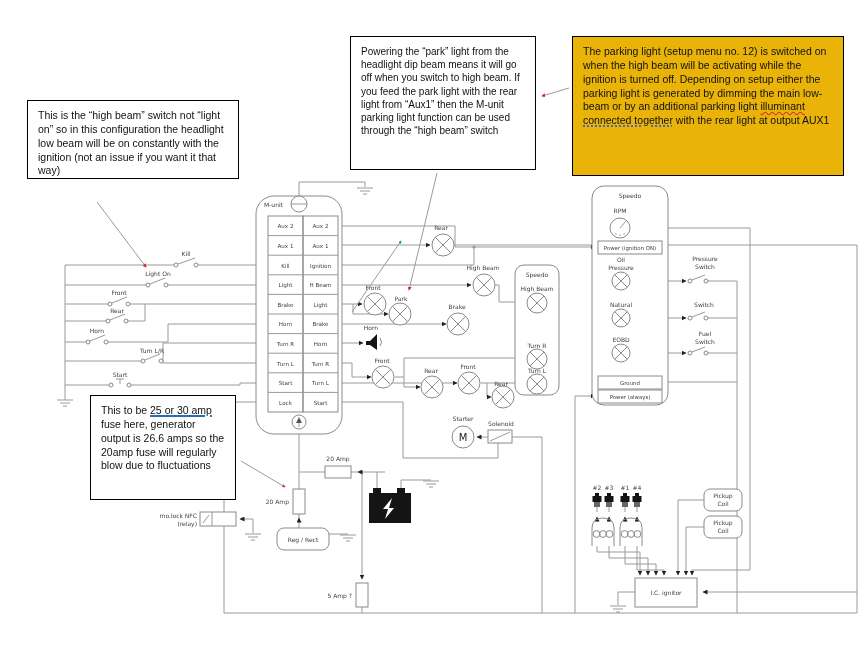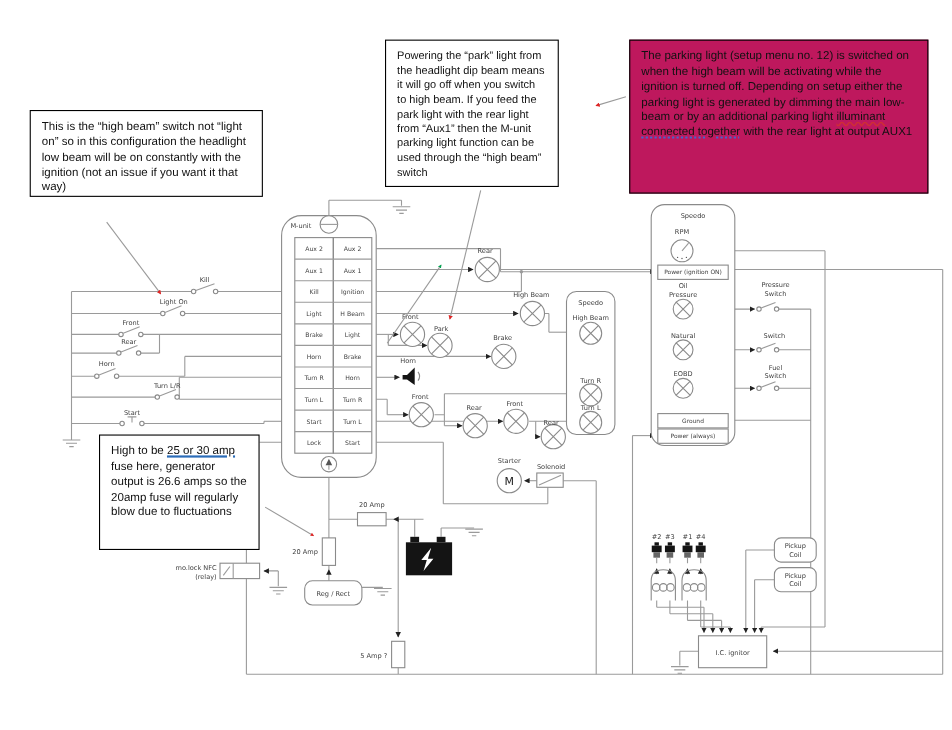--- a/index.html
+++ b/index.html
@@ -8,21 +8,21 @@
   #diagram{position:absolute;left:0;top:0;}
   svg line, svg path.wire{stroke:#9a9a9a;fill:none;stroke-width:1;}
   svg .comp{stroke:#8a8a8a;fill:#fff;}
   svg .nofill{fill:none;stroke:#8a8a8a;}
   svg .blk{fill:#141414;stroke:none;}
   svg text{font-family:"DejaVu Sans",sans-serif;font-size:6px;fill:#3e3e3e;stroke:none;}
   svg text.cell{font-size:5.6px;}
   svg text.boxlab{font-size:5.4px;}
   .note{position:absolute;border:1px solid #000;background:#fff;color:#111;
         font-size:10.5px;line-height:1.32;padding:8px 10px;box-sizing:border-box;}
-  .note-blue{background:#be185d;}
+  .note-blue{background:#eab308;}
   .u-blue{text-decoration:underline;text-decoration-color:#2b6cb8;text-decoration-thickness:1.5px;}
   .u-wavy{text-decoration:underline;text-decoration-style:wavy;text-decoration-color:#d03030;}
   .u-dot{text-decoration:underline;text-decoration-style:dotted;text-decoration-color:#4466cc;text-decoration-thickness:2px;}
 </style>
 </head>
 <body>
 
 <div id="stage">
 
 <svg id="diagram" width="865" height="664" viewBox="0 0 865 664">
@@ -436,25 +436,25 @@
     <line x1="569" y1="88" x2="542" y2="96" stroke="#e02424" stroke-width="2.5" marker-end="url(#am)"></line>
     <line x1="352" y1="312" x2="401" y2="241" stroke="#00a551" stroke-width="4.5" marker-end="url(#ag)"></line>
     <line x1="241" y1="461" x2="285" y2="487" stroke="#e02424" stroke-width="4.5" marker-end="url(#ab)"></line>
   </g>
 </svg>
 
   <div class="note" style="left:27px;top:100px;width:212px;height:79px;">
     <span>This is the “high beam” switch not “light on” so in this configuration the headlight low beam will be on constantly with the ignition (not an issue if you want it that way)</span>
   </div>
 
-  <div class="note" style="left:350px;top:36px;width:158px;height:134px;font-size:10px;">
+  <div class="note" style="left:350px;top:36px;width:186px;height:134px;font-size:10px;">
     <span>Powering the “park” light from the headlight dip beam means it will go off when you switch to high beam. If you feed the park light with the rear light from “Aux1” then the M-unit parking light function can be used through the “high beam” switch</span>
   </div>
 
   <div class="note note-blue" style="left:572px;top:36px;width:272px;height:140px;">
     <span>The parking light (setup menu no. 12) is switched on when the high beam will be activating while the ignition is turned off. Depending on setup either the parking light is generated by dimming the main low-beam or by an additional parking light </span><span class="u-wavy">illuminant</span> <span class="u-dot">connected together</span><span> with the rear light at output AUX1</span>
   </div>
 
   <div class="note" style="left:90px;top:395px;width:146px;height:105px;">
-    <span>High to be </span><span class="u-blue">25 or 30 amp</span><span> fuse here, generator output is 26.6 amps so the 20amp fuse will regularly blow due to fluctuations</span>
+    <span>This to be </span><span class="u-blue">25 or 30 amp</span><span> fuse here, generator output is 26.6 amps so the 20amp fuse will regularly blow due to fluctuations</span>
   </div>
 
 </div>
 
 </body></html>

